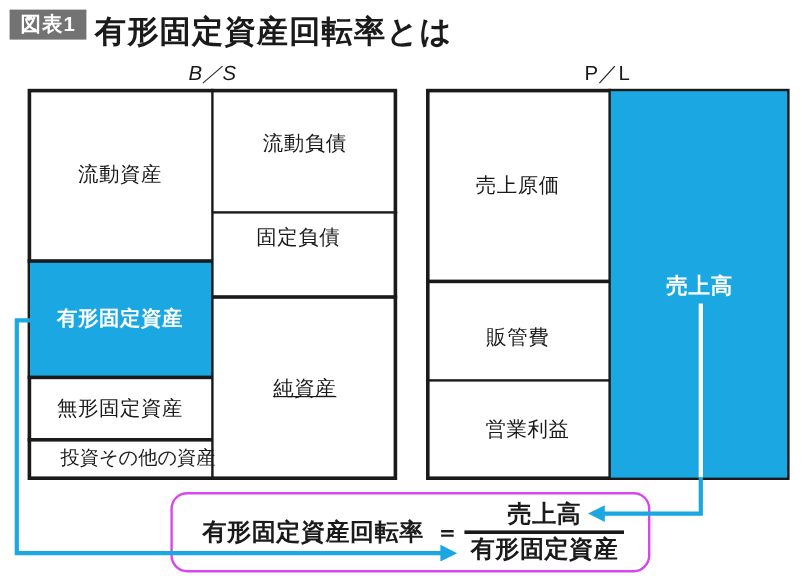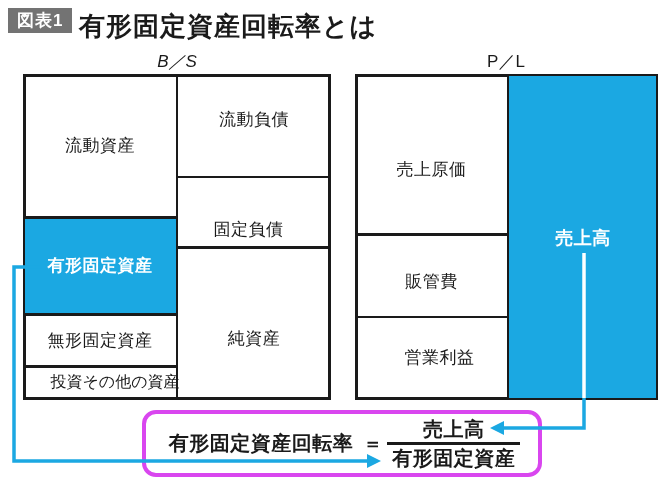--- a/index.html
+++ b/index.html
@@ -43,31 +43,31 @@
   .pl-l2{left:355px;top:315.5px;width:153px;height:2.5px;}
 
   
   .cell{position:absolute;display:flex;align-items:center;justify-content:center;
         font-size:17px;letter-spacing:0.5px;white-space:nowrap;}
   .c-ryudoshisan{left:23px;top:74px;width:154px;height:143px;}
   .c-yukei{left:23px;top:217px;width:154px;height:97px;color:#fff;font-weight:bold;font-size:17px;}
   .c-mukei{left:23px;top:314px;width:154px;height:52px;text-align:right;}
   .c-toshi{left:23px;top:366px;width:184px;height:33px;font-size:16px;letter-spacing:0;}
   .c-ryudofusai{left:177px;top:74px;width:154px;height:90px;}
-  .c-koteifusai{left:177px;top:194px;width:143px;height:71px;}
-  .c-junshisan{left:177px;top:262px;width:154px;height:152px;}
-  .c-uriagegenka{left:355px;top:74px;width:153px;height:160px;margin-top:15px;}
+  .c-koteifusai{left:177px;top:162px;width:143px;height:71px;}
+  .c-junshisan{left:177px;top:247px;width:154px;height:152px;text-decoration:underline;}
+  .c-uriagegenka{left:355px;top:74px;width:153px;height:160px;}
   .c-hankanhi{left:355px;top:234px;width:153px;height:94px;text-align:right;}
   .c-eigyorieki{left:355px;top:316px;width:169px;height:83px;}
   .c-uriagedaka{left:508px;top:226px;width:150px;height:24px;color:#fff;font-weight:bold;font-size:18px;}
 
   
   .formula-box{
     position:absolute;left:142px;top:410px;width:400px;height:67px;box-sizing:border-box;
-    background:#fff;border:4px solid #d946ef;border-radius:14px;z-index:1;
+    background:#fff;border:2px solid #d946ef;border-radius:14px;z-index:1;
     display:flex;align-items:center;justify-content:center;gap:10px;
   }
   .f-lhs{font-size:20px;font-weight:bold;letter-spacing:0.5px;}
   .f-eq{font-size:19px;font-weight:bold;}
   .fraction{display:inline-flex;flex-direction:column;align-items:center;}
   .f-num,.f-den{font-size:20px;font-weight:bold;letter-spacing:0.5px;line-height:1.1;}
   .f-bar{height:2.5px;background:#1a1a1a;width:calc(100% + 10px);margin:2px 0;}
 
   .overlay{position:absolute;left:0;top:0;z-index:5;pointer-events:none;}
 </style>

